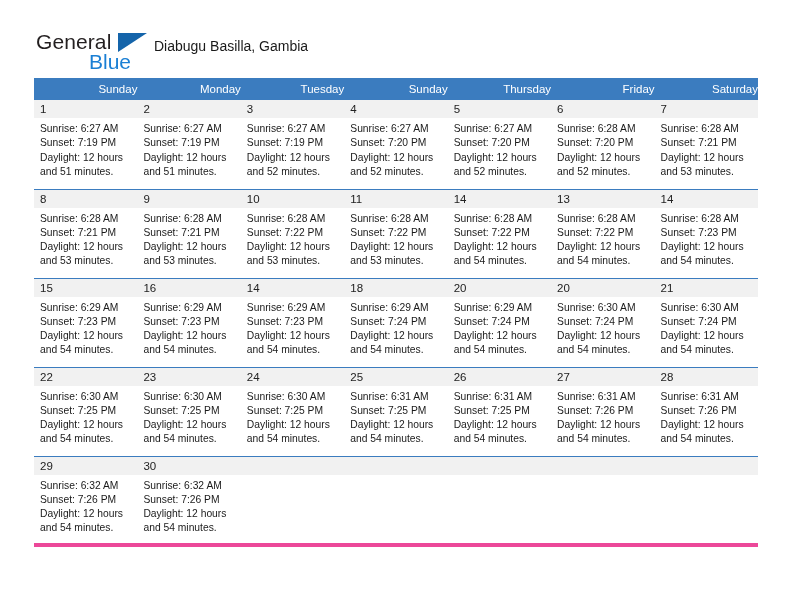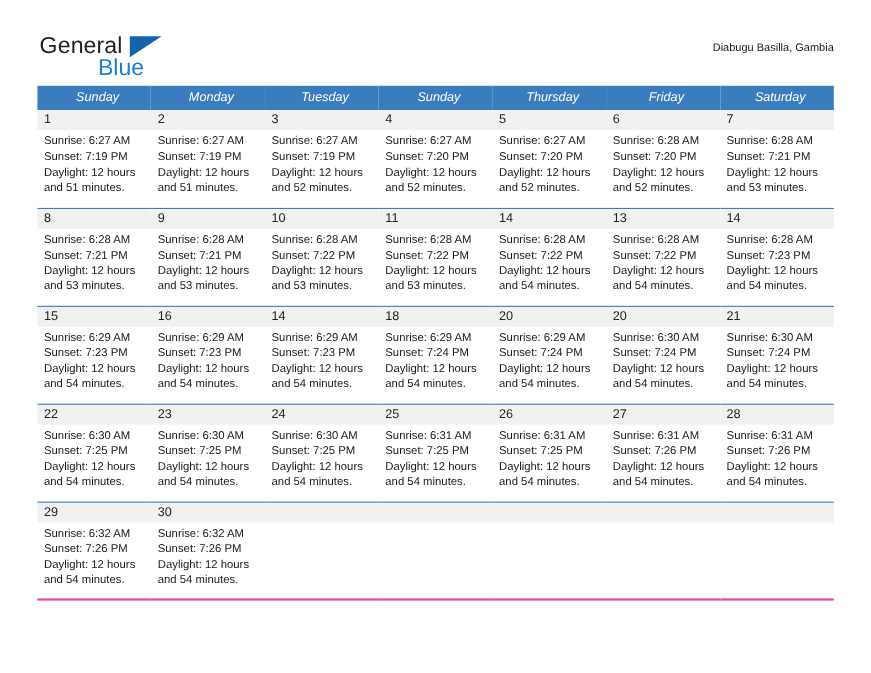--- a/index.html
+++ b/index.html
@@ -20,21 +20,20 @@
     height: 612px;
     position: relative;
     box-sizing: border-box;
     padding: 0 34px;
   }
 
   
   .top-bar {
     display: flex;
     align-items: flex-start;
-    justify-content: space-between;
     padding-top: 28px;
     height: 70px;
     box-sizing: border-box;
   }
 
   .logo {
     position: relative;
     width: 120px;
     height: 52px;
     flex: none;
@@ -71,54 +70,53 @@
     padding-top: 0px;
   }
   .cal-title {
     font-size: 27px;
     color: #1a1a1a;
     line-height: 1.15;
     font-weight: normal;
     margin: 0;
   }
   .cal-subtitle {
-    font-size: 10px;
+    font-size: 14px;
     color: #1a1a1a;
     margin-top: 10px;
   }
 
   
   .calendar {
     width: 724px;
     border-collapse: collapse;
     table-layout: fixed;
     margin-top: 8px;
   }
   .calendar th {
     background: #3b7cbf;
     color: #ffffff;
     font-size: 11.5px;
     font-weight: normal;
-    text-align: center;
+    text-align: right;
     padding: 5px 0 5px 6px;
     height: 20px;
     box-sizing: border-box;
-    font-style: italic;
   }
 
   .week-row > td {
     vertical-align: top;
     padding: 0;
     border-top: 1px solid #3b7cbf;
   }
   .week-row.first > td {
     border-top: none;
   }
   .week-row.last > td {
-    border-bottom: 2px solid #ec4899;
+    border-bottom: 4px solid #ec4899;
   }
 
   .cell {
     height: 89px;
     box-sizing: border-box;
   }
   .cell.empty {
     height: 89px;
   }
 

